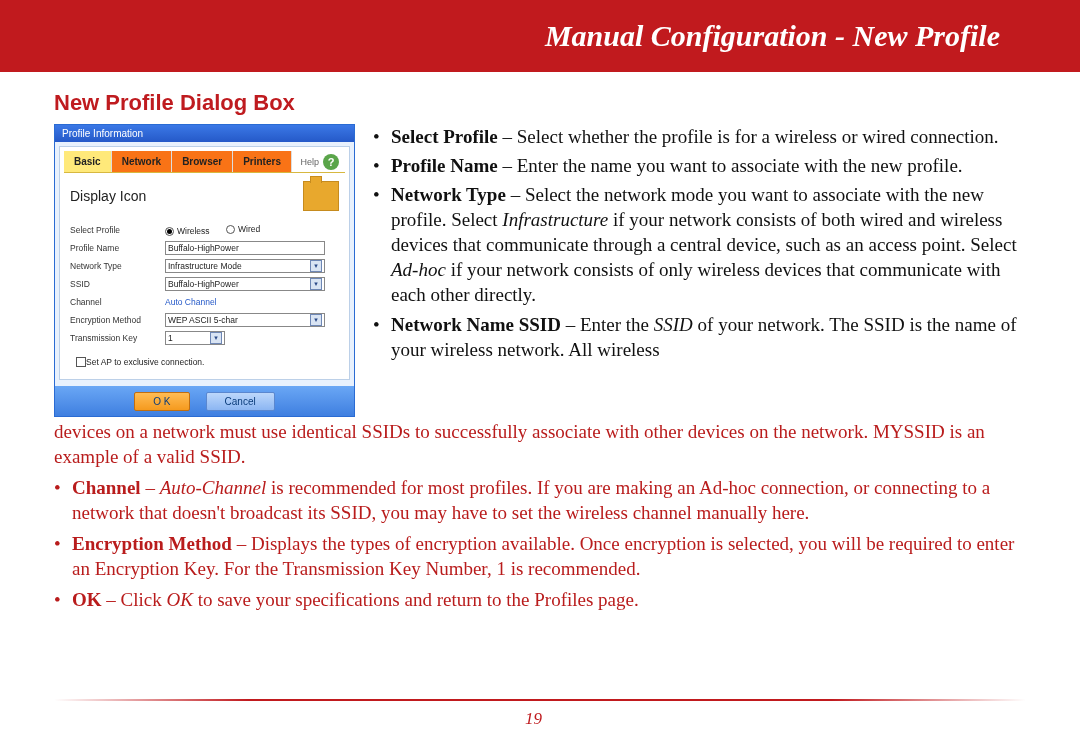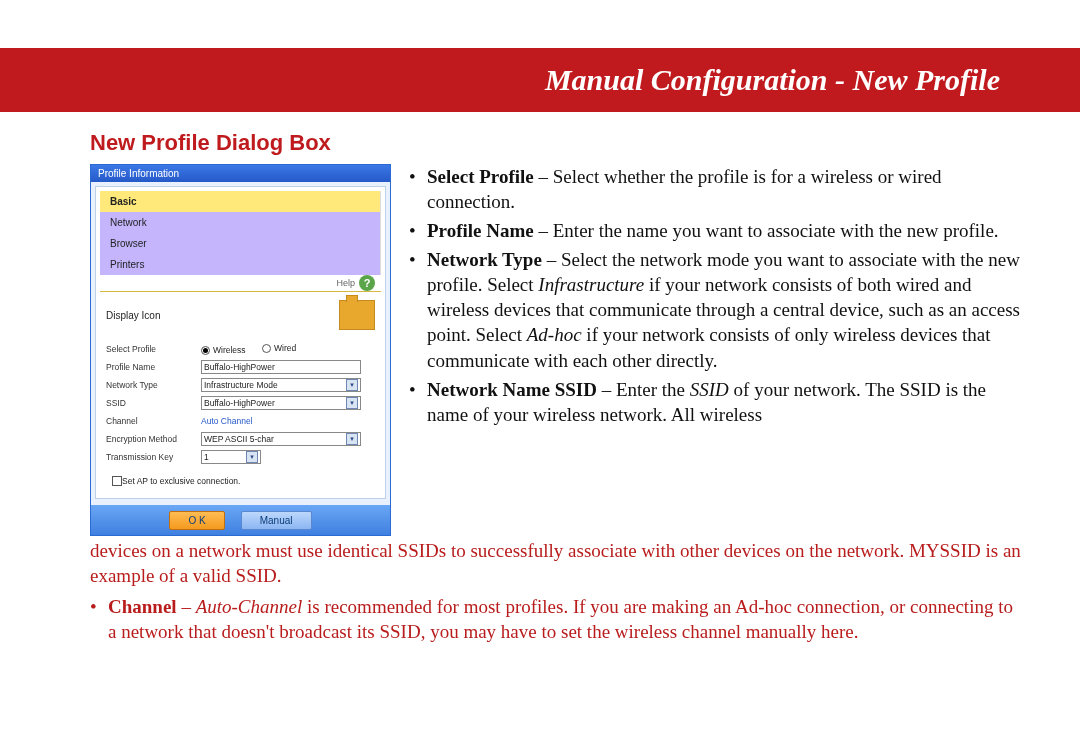--- a/index.html
+++ b/index.html
@@ -1,28 +1,28 @@
 <!DOCTYPE html>
 <html><head>
 <meta charset="utf-8">
 <style>
   * { box-sizing: border-box; margin: 0; padding: 0; }
   html, body { width: 1080px; height: 747px; font-family: Georgia, 'Times New Roman', serif; background: #fff; }
   .page { width: 1080px; height: 747px; position: relative; }
-  .red-band { background: #c11a1e; height: 64px; width: 100%; display: flex; align-items: center; justify-content: flex-end; padding-right: 80px; margin-top: 48px; }
+  .red-band { background: #c11a1e; height: 72px; width: 100%; display: flex; align-items: center; justify-content: flex-end; padding-right: 80px; }
   .red-title { color: #fff; font-style: italic; font-weight: 700; font-size: 30px; }
-  .content { padding: 18px 54px 0 54px; margin-left: 36px; }
+  .content { padding: 18px 54px 0 54px; }
   .sub-title { color: #bf1b1f; font-weight: 700; font-size: 22px; margin-bottom: 8px; font-family: 'Segoe UI', Arial, sans-serif; }
   .two-col { display: flex; gap: 18px; }
   .dialog-wrap { width: 301px; flex-shrink: 0; }
   .dialog { border: 1px solid #2a6bd3; background: #e8f1fd; font-family: Tahoma, Arial, sans-serif; font-size: 9px; color: #222; }
   .dialog-titlebar { background: linear-gradient(#3b78e6, #2559c8); color: #fff; padding: 3px 7px; font-size: 10px; }
   .dialog-body { background: #fff; margin: 4px; padding: 4px 4px 10px 4px; border: 1px solid #bcd0e8; }
-  .tabs { display: flex; align-items: stretch; border-bottom: 1px solid #d7b840; flex-direction: column; }
-  .tab { padding: 5px 10px; font-size: 10px; border-right: 1px solid #ddd; background: #c4b5fd; }
+  .tabs { display: flex; align-items: stretch; border-bottom: 1px solid #d7b840; }
+  .tab { padding: 5px 10px; font-size: 10px; border-right: 1px solid #ddd; background: #f97316; font-weight: bold; }
   .tab.active { background: #ffe97a; font-weight: 700; }
   .tab-help { margin-left: auto; display: flex; align-items: center; padding-right: 6px; gap: 4px; }
   .helpq { width: 16px; height: 16px; border-radius: 50%; background: #5aa54a; color: #fff; display:flex;align-items:center;justify-content:center; font-size:11px;font-weight:700; }
   .panel-top { display:flex; justify-content:space-between; align-items:center; padding:8px 6px 10px 6px; }
   .icon-box { width:36px; height:30px; background:#e8a82d; position:relative; border:1px solid #c68b1e; }
   .icon-box::after{content:"";position:absolute;top:-6px;left:6px;width:10px;height:6px;background:#e8a82d;border:1px solid #c68b1e;border-bottom:none;}
   .rows { padding: 0 6px; }
   .row { display:flex; align-items:center; min-height:18px; }
   .row-label { width:95px; font-size:8.5px; color:#333; }
   .row-val { flex:1; font-size:8.5px; }
@@ -73,21 +73,21 @@
             <div class="tab active">Basic</div>
             <div class="tab">Network</div>
             <div class="tab">Browser</div>
             <div class="tab">Printers</div>
             <div class="tab-help">
               <span style="font-size:9px;color:#666;">Help</span>
               <span class="helpq">?</span>
             </div>
           </div>
           <div class="panel-top">
-            <span style="font-size:10px;">Display Icon</span>
+            <span style="font-size:14px;">Display Icon</span>
             <span class="icon-box"></span>
           </div>
           <div class="rows">
             <div class="row">
               <span class="row-label">Select Profile</span>
               <span class="row-val">
                 <span class="radio">
                       <span class="dot on"></span>
                       <span>Wireless</span>
                     </span>
@@ -134,39 +134,41 @@
                     </span></span>
             </div>
             <div class="chk">
                   <span class="box"></span>
                   <span>Set AP to exclusive connection.</span>
                 </div>
           </div>
         </div>
         <div class="btn-bar">
           <span class="btn ok">O K</span>
-          <span class="btn cancel">Manual</span>
+          <span class="btn cancel">Cancel</span>
         </div>
       </div>
     </div>
 
     <div class="desc">
       <ul>
         <li><b>Select Profile</b><span> – Select whether the profile is for a wireless or wired connection.</span></li>
         <li><b>Profile Name</b><span> – Enter the name you want to associate with the new profile.</span></li>
         <li><b>Network Type</b><span> – Select the network mode you want to associate with the new profile. Select </span><i>Infrastructure</i><span> if your network consists of both wired and wireless devices that communicate through a central device, such as an access point. Select </span><i>Ad-hoc</i><span> if your network consists of only wireless devices that communicate with each other directly.</span></li>
         <li><b>Network Name SSID</b><span> – Enter the </span><i>SSID</i><span> of your network. The SSID is the name of your wireless network. All wireless</span></li>
       </ul>
     </div>
   </div>
 
   <div class="full wrapping">
     <div class="continuation">devices on a network must use identical SSIDs to successfully associate with other devices on the network. MYSSID is an example of a valid SSID.</div>
     <ul>
       <li><b>Channel</b><span> – </span><i>Auto-Channel</i><span> is recommended for most profiles.  If you are making an Ad-hoc connection, or connecting to a network that doesn't broadcast its SSID, you may have to set the wireless channel manually here.</span></li>
+      <li><b>Encryption Method</b><span> –  Displays the types of encryption available.  Once encryption is selected, you will be required to enter an Encryption Key.  For the Transmission Key Number, 1 is recommended.</span></li>
+      <li><b>OK</b><span> – Click </span><i>OK</i><span> to save your specifications and return to the Profiles page.</span></li>
     </ul>
   </div>
 </div>
 
 <div class="footer-line"></div>
 <div class="page-num">19</div>
 
 </div>
 
 </body></html>

